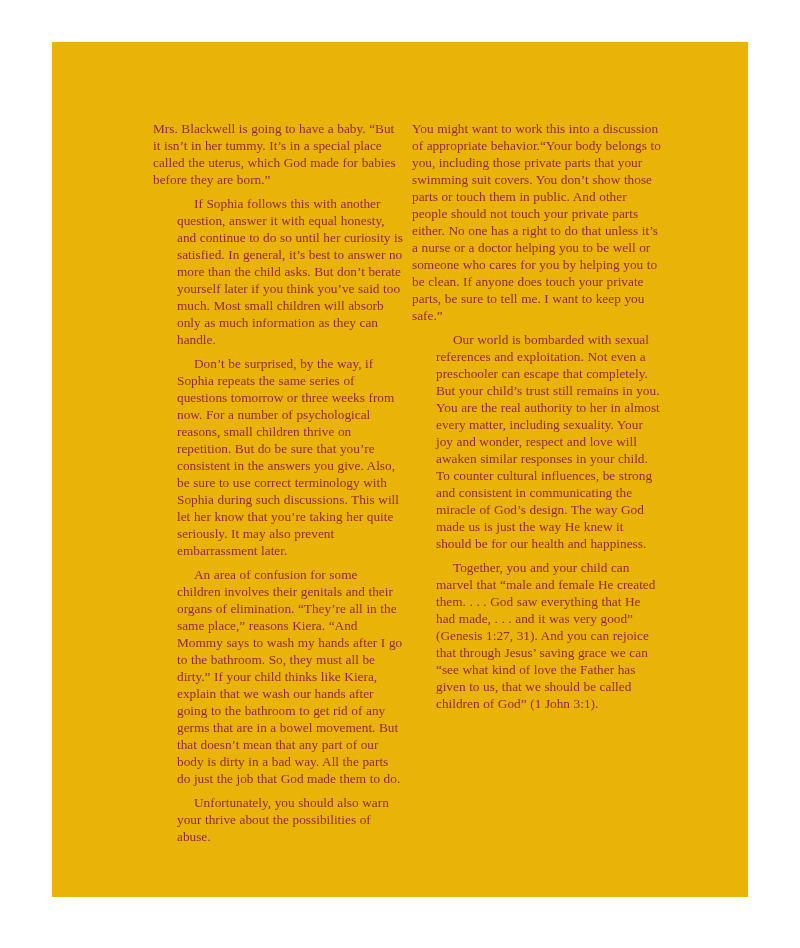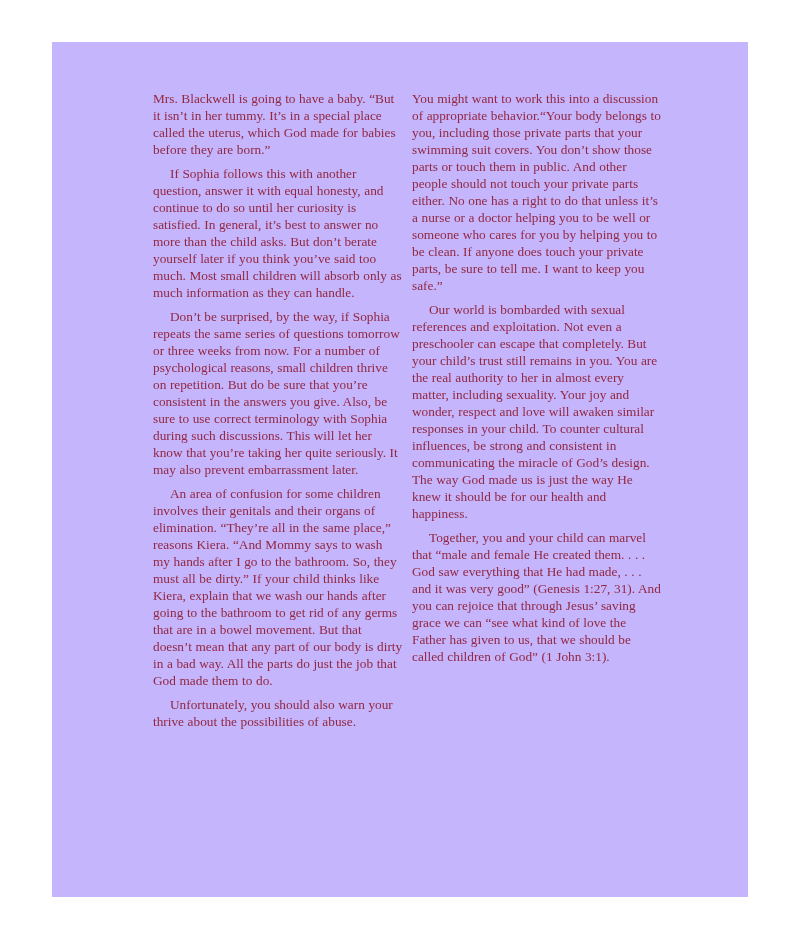--- a/index.html
+++ b/index.html
@@ -13,23 +13,23 @@
     font-family: "Liberation Serif", serif;
     position: relative;
     overflow: hidden;
   }
   .paper {
     position: absolute;
     left: 52px;
     top: 42px;
     width: 696px;
     height: 855px;
-    background: #c4b5fd;
+    background: #eab308;
     box-sizing: border-box;
-    padding: 48px 92px 0 101px;
+    padding: 78px 92px 0 101px;
   }
   .columns {
     display: flex;
     gap: 9px;
   }
   .col {
     width: 250px;
     flex: 0 0 250px;
   }
   p.para {
@@ -38,20 +38,21 @@
     line-height: 17px;
     color: #932740;
     text-align: left;
     word-spacing: 0.02em;
   }
   p.para + p.para {
     margin-top: 7px;
   }
   p.indent {
     text-indent: 17px;
+    margin-left: 24px;
   }
 </style>
 </head>
 <body>
 
 <div class="paper">
   <div class="columns">
 
     <div class="col">
       <p class="para">Mrs. Blackwell is going to have a baby. “But it isn’t in her tummy. It’s in a special place called the uterus, which God made for babies before they are born.”</p>

